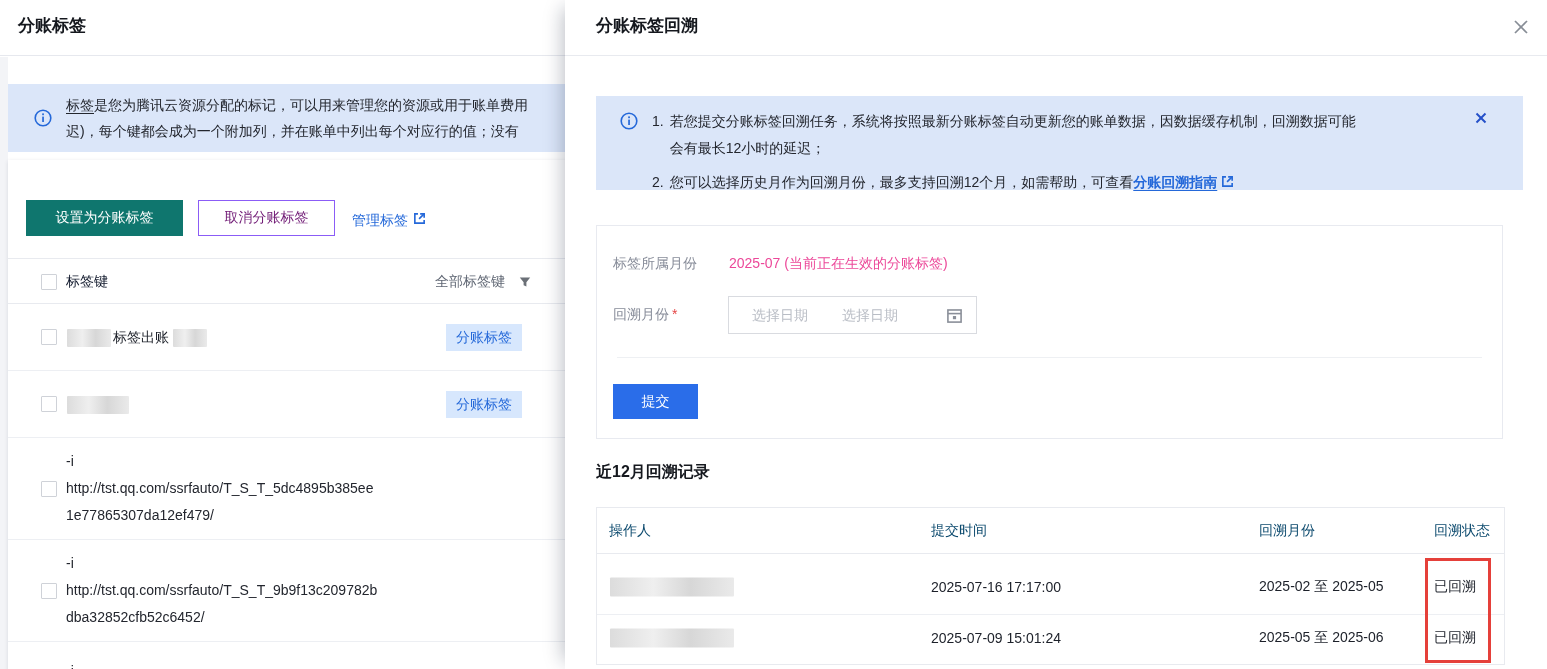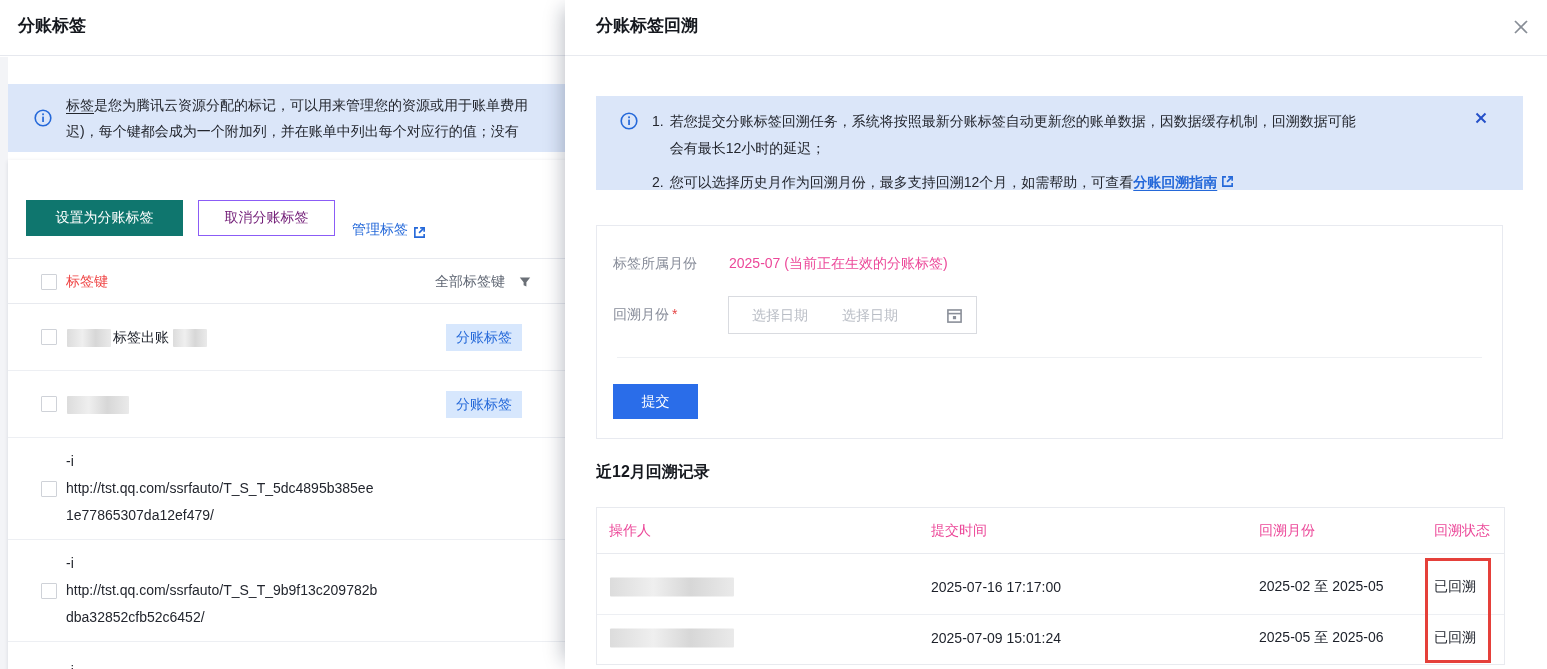--- a/index.html
+++ b/index.html
@@ -19,29 +19,29 @@
   .lp-banner .info-icon{left:26px;top:25px;}
   .lp-banner-text{position:absolute;left:58px;top:8px;line-height:26px;white-space:nowrap;color:#23262e;}
   .term-link{text-decoration:underline;text-underline-offset:3px;}
 
   .lp-card{position:absolute;left:8px;top:160px;width:1200px;height:560px;background:#fff;
            box-shadow:0 1px 4px rgba(20,30,60,.12);}
   .btn{display:flex;align-items:center;justify-content:center;font-size:14px;border:none;cursor:pointer;}
   .btn-primary-disabled{position:absolute;left:18px;top:40px;width:157px;height:36px;background:#0f766e;color:#fff;}
   .btn-weak-disabled{position:absolute;left:190px;top:40px;width:137px;height:36px;background:#fff;
                      border:1px solid #8b5cf6;color:#701a75;}
-  .manage-link{position:absolute;left:344px;top:61px;display:flex;align-items:flex-end;gap:5px;
+  .manage-link{position:absolute;left:344px;top:52px;display:flex;align-items:flex-start;gap:5px;
                color:#2468d9;cursor:pointer;font-family:Liberation Serif, serif;}
   .ext-icon{width:13px;height:13px;display:inline-block;color:#2468d9;}
 
   .lp-thead{position:absolute;left:0;top:98px;width:1200px;height:46px;
             border-top:1px solid #e8eaef;border-bottom:1px solid #e8eaef;}
   .checkbox{width:16px;height:16px;border:1px solid #cfd2d8;border-radius:1px;background:#fff;}
   .lp-thead .checkbox{position:absolute;left:33px;top:15px;}
-  .lp-key-header{position:absolute;left:58px;top:14px;color:#ef4444;}
+  .lp-key-header{position:absolute;left:58px;top:14px;color:#0f172a;}
   .lp-filter{position:absolute;left:427px;top:14px;display:flex;align-items:center;gap:14px;color:#5f6673;cursor:pointer;}
   .funnel-icon{width:12px;height:12px;color:#6b7077;}
 
   .lp-row{position:absolute;left:0;width:1200px;border-bottom:1px solid #edeff3;}
   .lp-row1{top:144px;height:67px;}
   .lp-row2{top:211px;height:67px;}
   .lp-row3{top:278px;height:102px;}
   .lp-row4{top:380px;height:102px;}
   .lp-row5{top:482px;height:102px;border-bottom:none;}
   .lp-row .checkbox{position:absolute;left:33px;}
@@ -84,21 +84,21 @@
               background:#fff;cursor:pointer;}
   .date-ph{position:absolute;top:10px;color:#b9bdc5;}
   .date-ph-start{left:23px;}
   .date-ph-end{left:113px;}
   .calendar-icon{position:absolute;right:13px;top:10px;width:17px;height:17px;color:#8a8f99;}
   .fc-divider{position:absolute;left:20px;top:131px;width:865px;height:1px;background:#eef0f3;}
   .submit-btn{position:absolute;left:16px;top:158px;width:85px;height:35px;background:#2a6de9;color:#fff;}
 
   .records-title{position:absolute;left:31px;top:462px;font-size:16px;font-weight:700;color:#15181e;}
   .rec-table{position:absolute;left:31px;top:507px;width:909px;height:158px;border:1px solid #e8eaef;background:#fff;}
-  .rec-head{position:absolute;left:0;top:0;width:907px;height:46px;border-bottom:1px solid #e8eaef;color:#ec4899;}
+  .rec-head{position:absolute;left:0;top:0;width:907px;height:46px;border-bottom:1px solid #e8eaef;color:#0c4a6e;}
   .rec-col{position:absolute;top:14px;}
   .col-operator{left:12px;}
   .col-time{left:334px;}
   .col-months{left:662px;}
   .col-status{left:837px;}
   .rec-row{position:absolute;left:0;width:907px;color:#1c2029;}
   .rec-row1{top:52px;height:55px;border-bottom:1px solid #edeff3;}
   .rec-row2{top:101px;height:57px;}
   .rec-cell{position:absolute;top:50%;transform:translateY(-50%);}
   .op-redacted{left:13px;width:124px;height:19px;}

